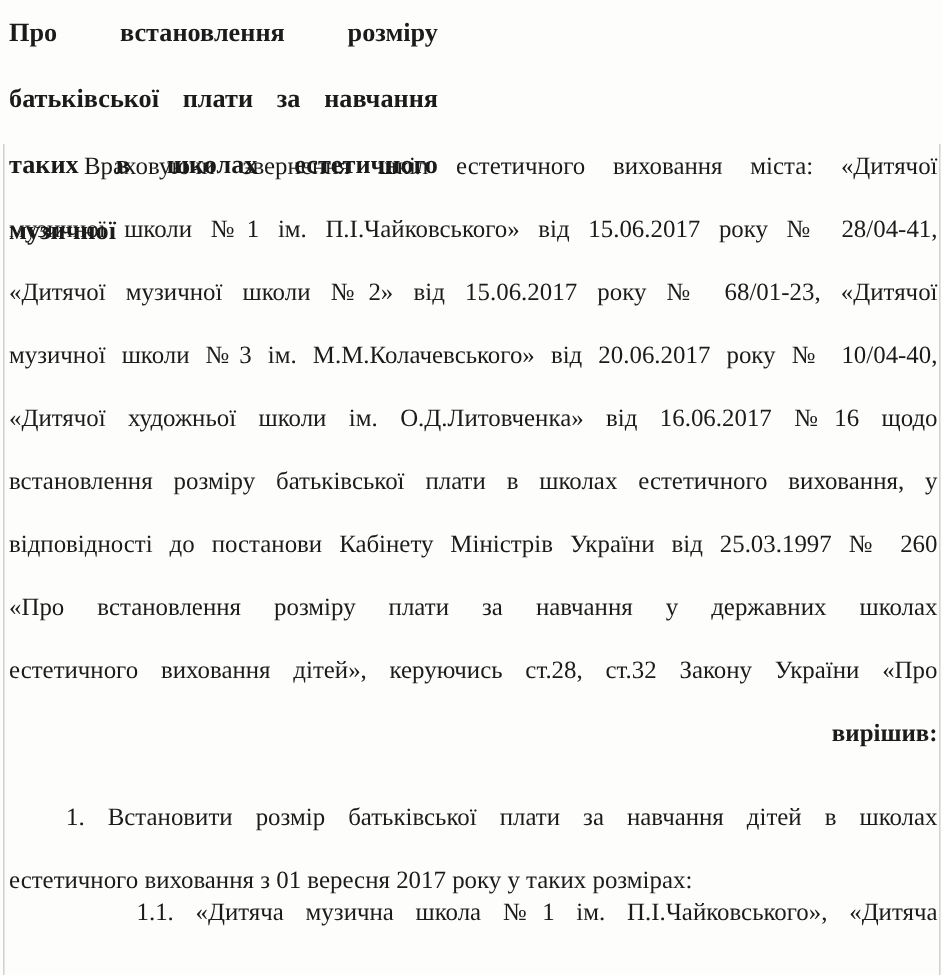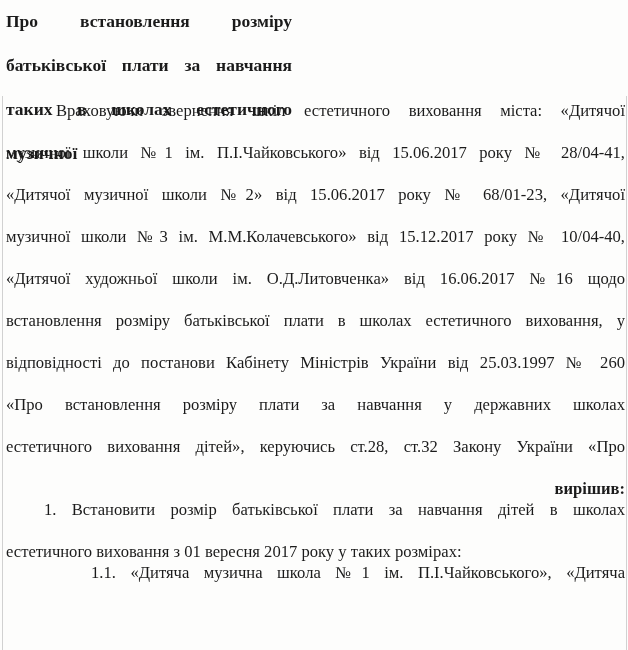--- a/index.html
+++ b/index.html
@@ -122,32 +122,32 @@
     <span class="tline">таких  в  школах естетичного</span>
     <span class="tline last">музичної</span>
   </div>
 
   <div class="body-block">
 
     <div class="para">
       <span class="ln" style="text-indent:50px;">Враховуючи звернення шкіл естетичного виховання міста: «Дитячої</span>
       <span class="ln">музичної школи №1 ім. П.І.Чайковського» від 15.06.2017 року № 28/04-41,</span>
       <span class="ln">«Дитячої музичної школи №2» від 15.06.2017 року № 68/01-23, «Дитячої</span>
-      <span class="ln">музичної школи №3 ім. М.М.Колачевського» від 15.12.2017 року № 10/04-40,</span>
+      <span class="ln">музичної школи №3 ім. М.М.Колачевського» від 20.06.2017 року № 10/04-40,</span>
       <span class="ln">«Дитячої художньої школи ім. О.Д.Литовченка» від 16.06.2017 №16 щодо</span>
       <span class="ln">встановлення розміру батьківської плати в школах естетичного виховання, у</span>
       <span class="ln">відповідності до постанови Кабінету Міністрів України від 25.03.1997 № 260</span>
       <span class="ln">«Про встановлення розміру плати за навчання у державних школах</span>
       <span class="ln">естетичного виховання дітей»,  керуючись ст.28, ст.32 Закону України «Про</span>
     </div>
 
     <div class="resolved">вирішив:</div>
 
     <div class="para">
-      <span class="item-line" style="text-indent:38px;">1.  Встановити розмір батьківської плати за навчання дітей в школах</span>
+      <span class="item-line" style="text-indent:38px;margin-top:35px;">1.  Встановити розмір батьківської плати за навчання дітей в школах</span>
       <span class="item-line last">естетичного виховання з  01 вересня 2017 року у таких розмірах:</span>
     </div>
 
     <div class="para">
       <span class="item-line" style="text-indent:85px;">1.1.  «Дитяча музична школа №1 ім. П.І.Чайковського», «Дитяча</span>
 
     </div>
 
   </div>
 </div>

